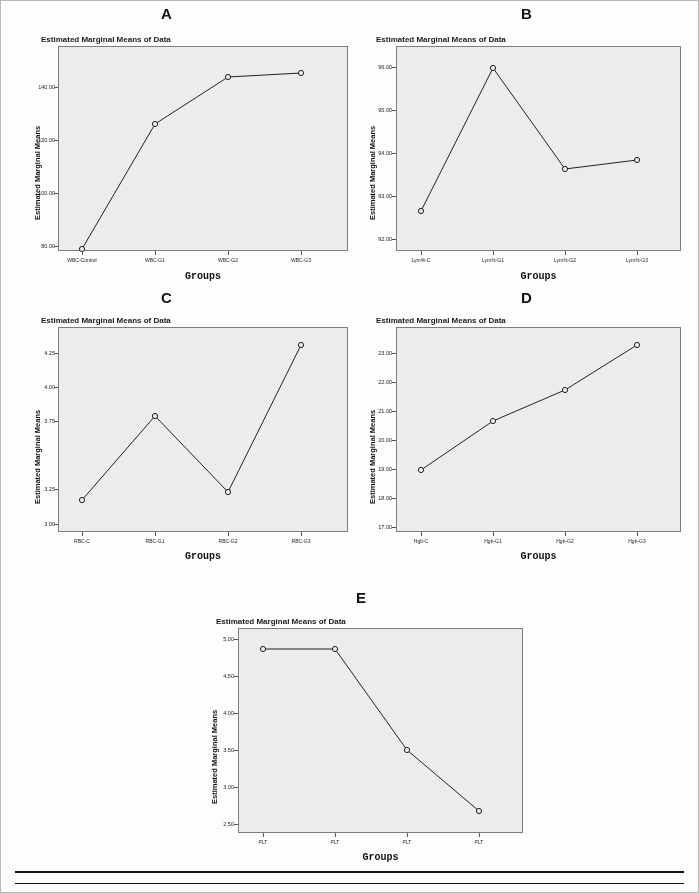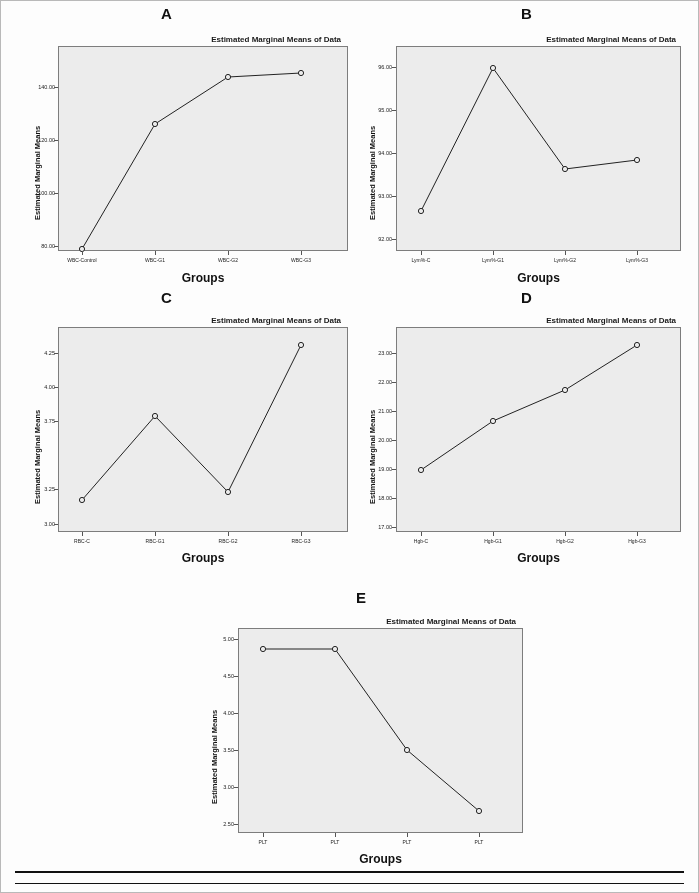--- a/index.html
+++ b/index.html
@@ -20,21 +20,21 @@
   .panel-letter{
     position:absolute;
     font-weight:bold;
     font-size:15px;
     color:#111;
     letter-spacing:0.5px;
   }
   .chart-title{
     position:absolute;
     left:0;right:0;
-    text-align:right;
+    text-align:left;
     font-size:8px;
     font-weight:bold;
     color:#1a1a1a;
   }
   .plot-frame{
     position:absolute;
     background:#ececec;
     border:1px solid #7d7d7d;
     box-sizing:border-box;
   }
@@ -43,23 +43,24 @@
     font-size:7.5px;
     font-weight:bold;
     color:#111;
     transform-origin:0 0;
     transform:rotate(-90deg);
     white-space:nowrap;
   }
   .xlabel{
     position:absolute;
     text-align:center;
-    font-size:12px;
+    font-size:10px;
     font-weight:bold;
     color:#111;
+    font-family:Liberation Mono, monospace;
   }
   .ytick{
     position:absolute;
     font-size:5.5px;
     color:#222;
     text-align:right;
     white-space:nowrap;
   }
   .xtick{
     position:absolute;

